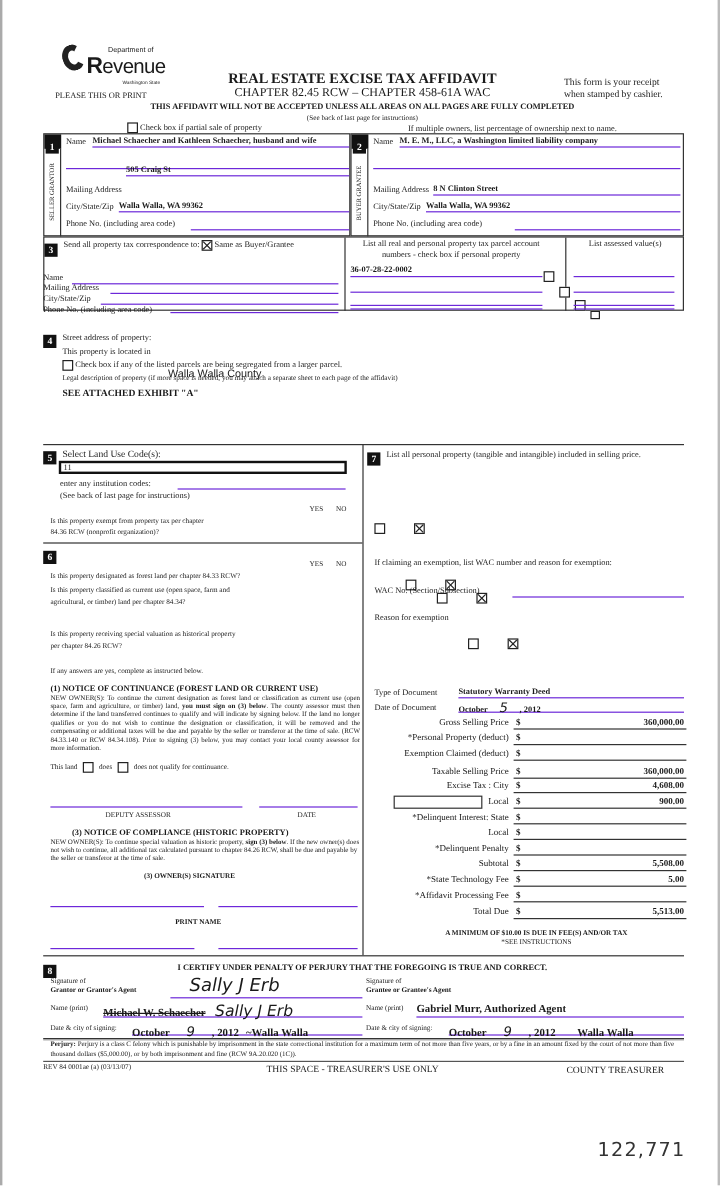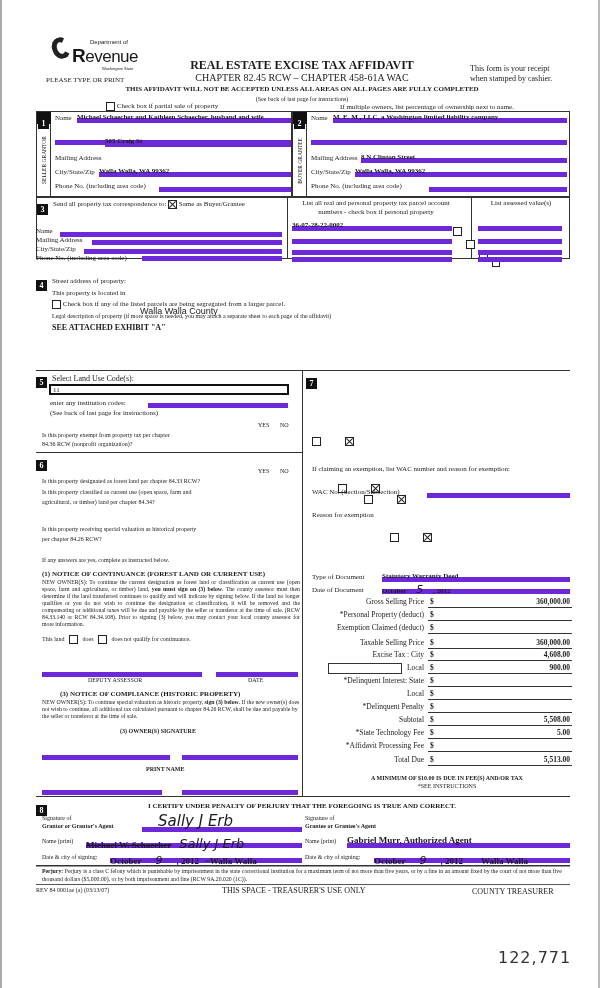--- a/index.html
+++ b/index.html
@@ -7,21 +7,21 @@
   body { font-family: "Liberation Serif", serif; color: #1a1a1a; position: relative; }
   .page { position: absolute; left: 0; top: 0; width: 600px; height: 988px; border-left: 2px solid #aaa; border-right: 2px solid #bbb; }
   .abs { position: absolute; }
   .b { font-weight: bold; }
   .hand { font-family: "DejaVu Sans", sans-serif; font-style: italic; font-weight: normal; }
   .numbox { display: inline-block; background: #111; color: #fff; font-size: 8px; width: 11px; height: 11px; line-height: 11px; text-align: center; font-weight: bold; }
   .cb { display: inline-block; width: 9px; height: 9px; border: 1px solid #222; vertical-align: middle; position: relative; background: #fff; }
   .cb.x::before, .cb.x::after { content: ""; position: absolute; left: -1px; top: 3px; width: 9px; height: 1px; background: #222; }
   .cb.x::before { transform: rotate(45deg); }
   .cb.x::after { transform: rotate(-45deg); }
-  .line { border-bottom: 5px solid #6d28d9; }
+  .line { border-bottom: 1px solid #6d28d9; }
   .t6 { font-size: 6px; }
   .t7 { font-size: 7px; }
   .t8 { font-size: 8px; }
   .t9 { font-size: 9px; }
   .vert { writing-mode: vertical-rl; transform: rotate(180deg); font-size: 5.5px; text-align: center; line-height: 6px; }
   .box { border: 1px solid #333; }
   .row { position: absolute; font-size: 7px; white-space: nowrap; }
   .fee-row { position: absolute; left: 300px; width: 300px; height: 12px; font-size: 7.5px; }
   .fee-row .lbl { position: absolute; right: 178px; text-align: right; white-space: nowrap; }
   .fee-row .dol { position: absolute; left: 126px; width: 144px; border-bottom: 1px solid #333; height: 11px; }
@@ -33,21 +33,21 @@
 
 <div class="page">
 
   
   <div class="abs" style="left:42px;top:35px;width:100px;height:40px;">
     <div class="abs" style="left:8px;top:2px;width:18px;height:22px;border:5px solid #222;border-right-color:transparent;border-radius:50%;transform:rotate(-20deg);"></div>
     <div class="abs t6" style="left:46px;top:4px;font-family:'Liberation Sans',sans-serif;">Department of</div>
     <div class="abs" style="left:28px;top:10px;font-family:'Liberation Sans',sans-serif;font-size:17px;letter-spacing:-0.5px;"><span style="font-size:19px;font-weight:bold;">R</span>evenue</div>
     <div class="abs" style="left:58px;top:31px;font-size:4px;font-family:'Liberation Sans',sans-serif;">Washington State</div>
   </div>
-  <div class="abs t7" style="left:44px;top:76px;">PLEASE TYPE OR PRINT</div>
+  <div class="abs t7" style="left:44px;top:76px;">PLEASE THIS OR PRINT</div>
   <div class="abs b" style="left:0;width:600px;top:58px;text-align:center;font-size:12px;">REAL ESTATE EXCISE TAX AFFIDAVIT</div>
   <div class="abs" style="left:0;width:600px;top:72px;text-align:center;font-size:10px;">CHAPTER 82.45 RCW – CHAPTER 458-61A WAC</div>
   <div class="abs t8" style="left:468px;top:64px;">This form is your receipt</div>
   <div class="abs t8" style="left:468px;top:74px;">when stamped by cashier.</div>
   <div class="abs b t7" style="left:0;width:600px;top:85px;text-align:center;">THIS AFFIDAVIT WILL NOT BE ACCEPTED UNLESS ALL AREAS ON ALL PAGES ARE FULLY COMPLETED</div>
   <div class="abs t6" style="left:0;width:600px;top:96px;text-align:center;">(See back of last page for instructions)</div>
   <div class="abs t7" style="left:104px;top:102px;">
     <span class="cb"></span>
     <span>Check box if partial sale of property</span>
   </div>
@@ -193,20 +193,21 @@
   <div class="abs" style="left:40px;top:699px;width:258px;font-size:5.8px;line-height:7px;"><span>NEW OWNER(S): To continue special valuation as historic property, </span><b>sign (3) below</b><span>. If the new owner(s) does not wish to continue, all additional tax calculated pursuant to chapter 84.26 RCW, shall be due and payable by the seller or transferor at the time of sale.</span></div>
   <div class="abs b t6" style="left:118px;top:728px;">(3) OWNER(S) SIGNATURE</div>
   <div class="abs line" style="left:40px;top:755px;width:128px;height:1px;"></div>
   <div class="abs line" style="left:180px;top:755px;width:116px;height:1px;"></div>
   <div class="abs b t6" style="left:144px;top:766px;">PRINT NAME</div>
   <div class="abs line" style="left:40px;top:790px;width:120px;height:1px;"></div>
   <div class="abs line" style="left:180px;top:790px;width:116px;height:1px;"></div>
 
   
   <div class="abs" style="left:304px;top:372px;"><span class="numbox">7</span></div>
+  <div class="abs t7" style="left:320px;top:374px;width:250px;line-height:10px;">List all personal property (tangible and intangible) included in selling price.</div>
   <div class="abs" style="left:320px;top:396px;width:248px;height:48px;"></div>
   <div class="abs t7" style="left:310px;top:465px;">If claiming an exemption, list WAC number and reason for exemption:</div>
   <div class="abs t7" style="left:310px;top:488px;">WAC No. (Section/Subsection)</div>
   <div class="abs line" style="left:425px;top:490px;width:143px;height:8px;"></div>
   <div class="abs t7" style="left:310px;top:511px;">Reason for exemption</div>
   <div class="abs" style="left:310px;top:522px;width:258px;height:46px;"></div>
   <div class="abs t7" style="left:310px;top:573px;">Type of Document</div>
   <div class="abs b t7 line" style="left:380px;top:572px;width:188px;height:10px;">Statutory Warranty Deed</div>
   <div class="abs t7" style="left:310px;top:586px;">Date of Document</div>
   <div class="abs line t7" style="left:380px;top:583px;width:188px;height:11px;">

